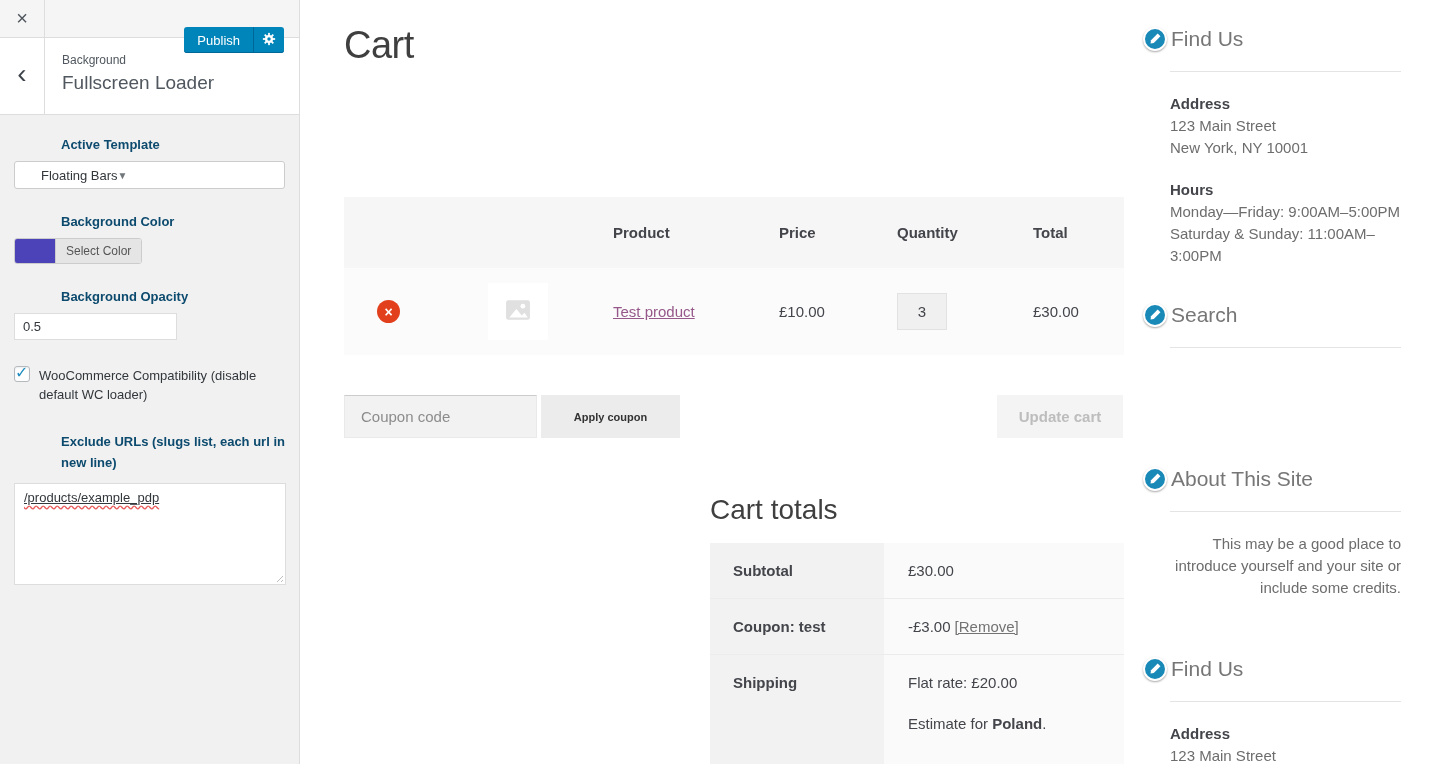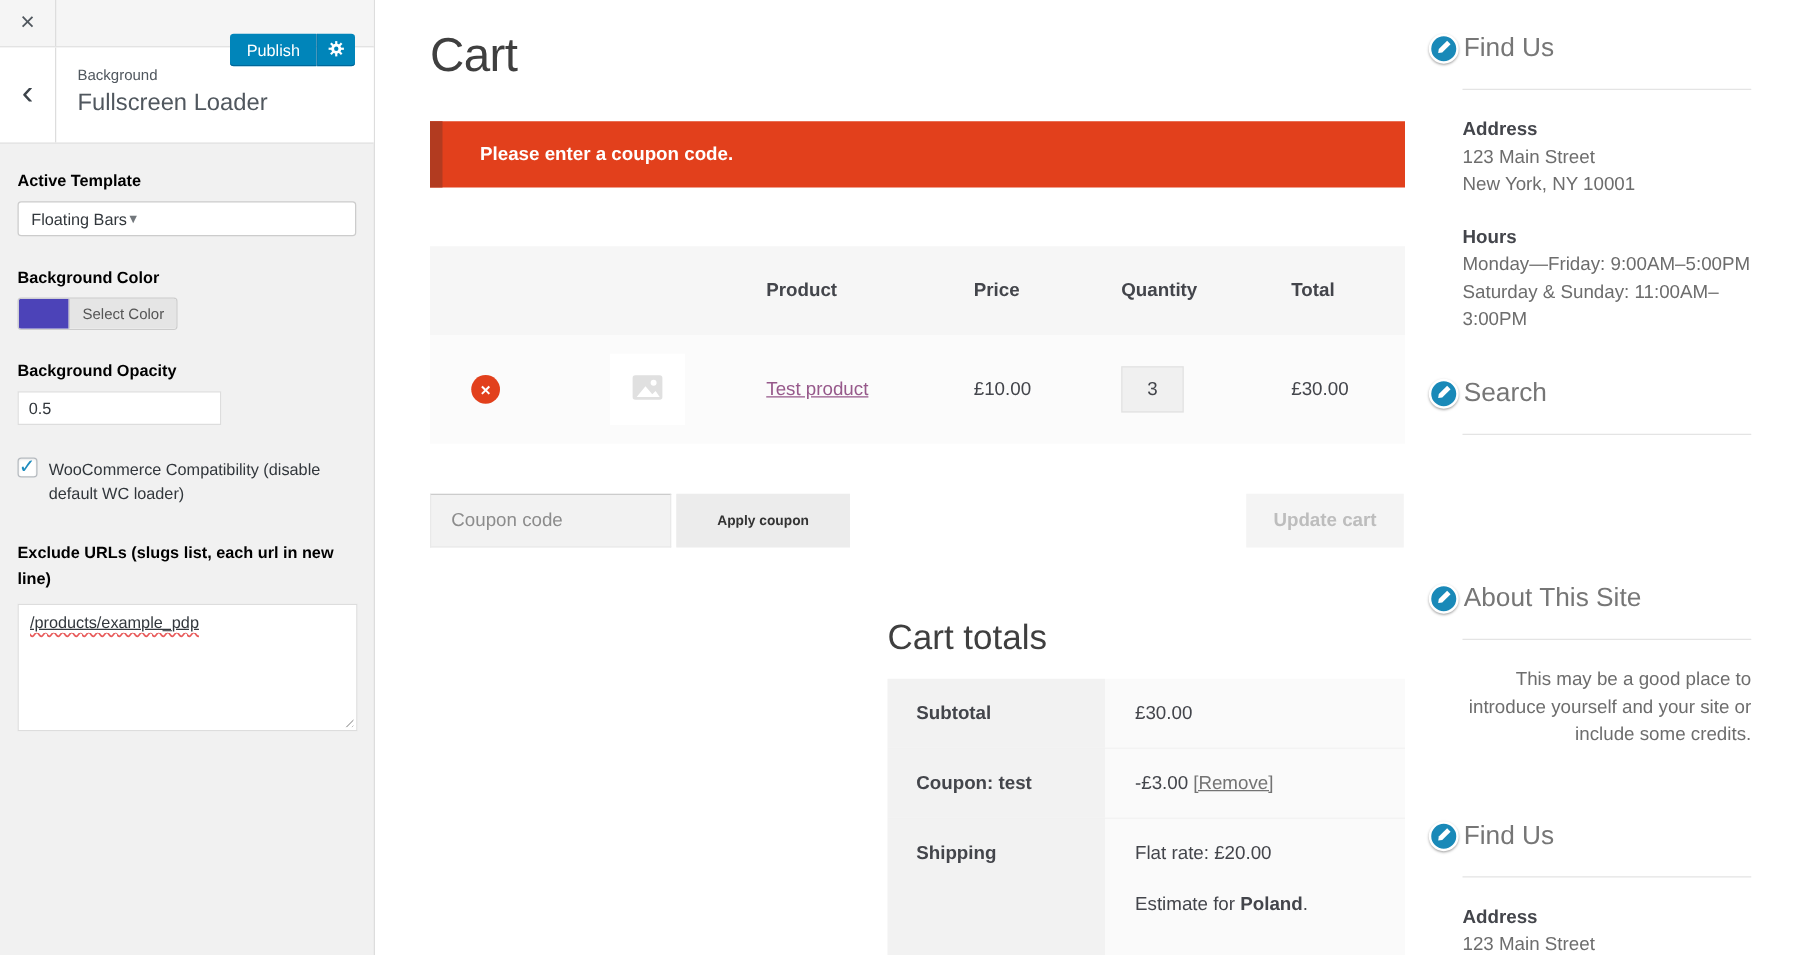--- a/index.html
+++ b/index.html
@@ -14,22 +14,22 @@
   .topbar-spacer { flex:1; }
   .publish-group { display:flex; align-items:center; margin-right:15px;margin-top:40px; }
   .publish-btn { background:#0085ba; color:#fff; font-size:13px; height:26px; padding:0 13px; border:none; border-radius:3px 0 0 3px; display:flex; align-items:center; box-shadow:inset 0 -1px 0 #006799; font-family:inherit; cursor:pointer; }
   .gear-btn { background:#0085ba; width:31px; height:26px; border:none; border-left:1px solid #006799; border-radius:0 3px 3px 0; display:flex; align-items:center; justify-content:center; box-shadow:inset 0 -1px 0 #006799; cursor:pointer; }
   .section-head { height:77px; background:#fff; border-bottom:1px solid #ddd; display:flex; }
   .back-btn { width:45px; border-right:1px solid #ddd; display:flex; align-items:center; justify-content:center; font-size:28px; color:#3c434a; cursor:pointer; padding-bottom:4px; }
   .section-meta { padding:15px 0 0 17px; }
   .crumb { font-size:12px; color:#50575e; margin-bottom:5px; }
   .panel-title { font-size:19px; color:#50575e; font-weight:400; }
   .controls { padding:22px 14px 0 14px; }
-  .ctrl-label { font-size:13px; font-weight:600; color:#000000; margin-bottom:9px; }
-  .select { height:28px; background:#fff; border:1px solid #ccc; border-radius:3px; display:flex; align-items:center; padding:0 10px; font-size:13px; color:#32373c; margin-bottom:25px; cursor:pointer; }
+  .ctrl-label { font-size:13px; font-weight:600; color:#0c4a6e; margin-bottom:9px;margin-left:47px; }
+  .select { height:28px; background:#fff; border:1px solid #ccc; border-radius:3px; display:flex; align-items:center; padding:0 26px; font-size:13px; color:#32373c; margin-bottom:25px; cursor:pointer; }
   .select .arrow { font-size:10px; color:#72777c; }
   .color-ctrl { display:inline-flex; border:1px solid #ccc; border-radius:3px; overflow:hidden; height:26px; margin-bottom:25px; background:#fff; cursor:pointer; }
   .swatch { width:40px; background:#4c43b8; }
   .select-color-btn { padding:0 10px; font-size:12px; color:#555; display:flex; align-items:center; border-left:1px solid #ccc; background:#e5e5e5; border:none; border-left:1px solid #ccc; font-family:inherit; cursor:pointer; }
   .text-input { width:163px; height:27px; background:#fff; border:1px solid #ddd; font-size:13px; color:#32373c; padding:0 8px; margin-bottom:26px; display:block; font-family:inherit; }
   .check-row { display:flex; margin-bottom:27px; }
   .checkbox { width:16px; height:16px; background:#fff; border:1px solid #b4b9be; border-radius:3px; margin-right:9px; position:relative; flex:none; box-shadow:inset 0 1px 2px rgba(0,0,0,.08); cursor:pointer; }
   .checkbox .mark { position:absolute; left:0px; top:-4px; color:#1e8cbe; font-size:16px; font-weight:700; font-family:"DejaVu Sans", sans-serif; }
   .check-label { font-size:13px; color:#32373c; line-height:19px; width:238px; }
   .exclude-label { line-height:21px; margin-bottom:10px; }
@@ -144,23 +144,20 @@
       <div class="ctrl-label exclude-label">Exclude URLs (slugs list, each url in new line)</div>
       <div class="textarea">
         <span class="squiggle">/products/example_pdp</span>
       </div>
     </div>
   </div>
 
   <div class="preview">
     <div class="cart-title">Cart</div>
 
-    <div class="notice">
-      <span>Please enter a coupon code.</span>
-    </div>
 
     <div class="cart-table">
       <div class="trow-grid thead">
         <div></div>
         <div></div>
         <div>Product</div>
         <div>Price</div>
         <div>Quantity</div>
         <div>Total</div>
       </div>

